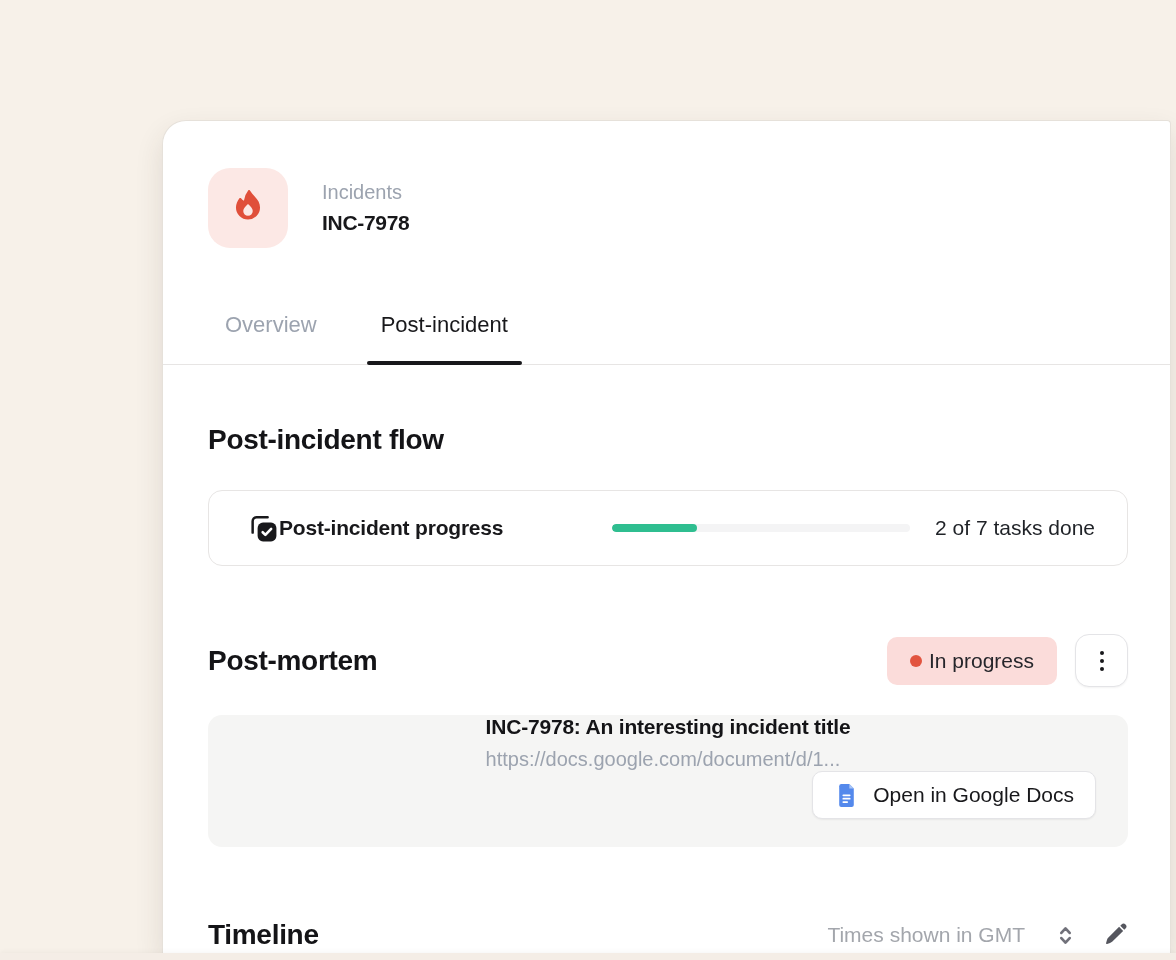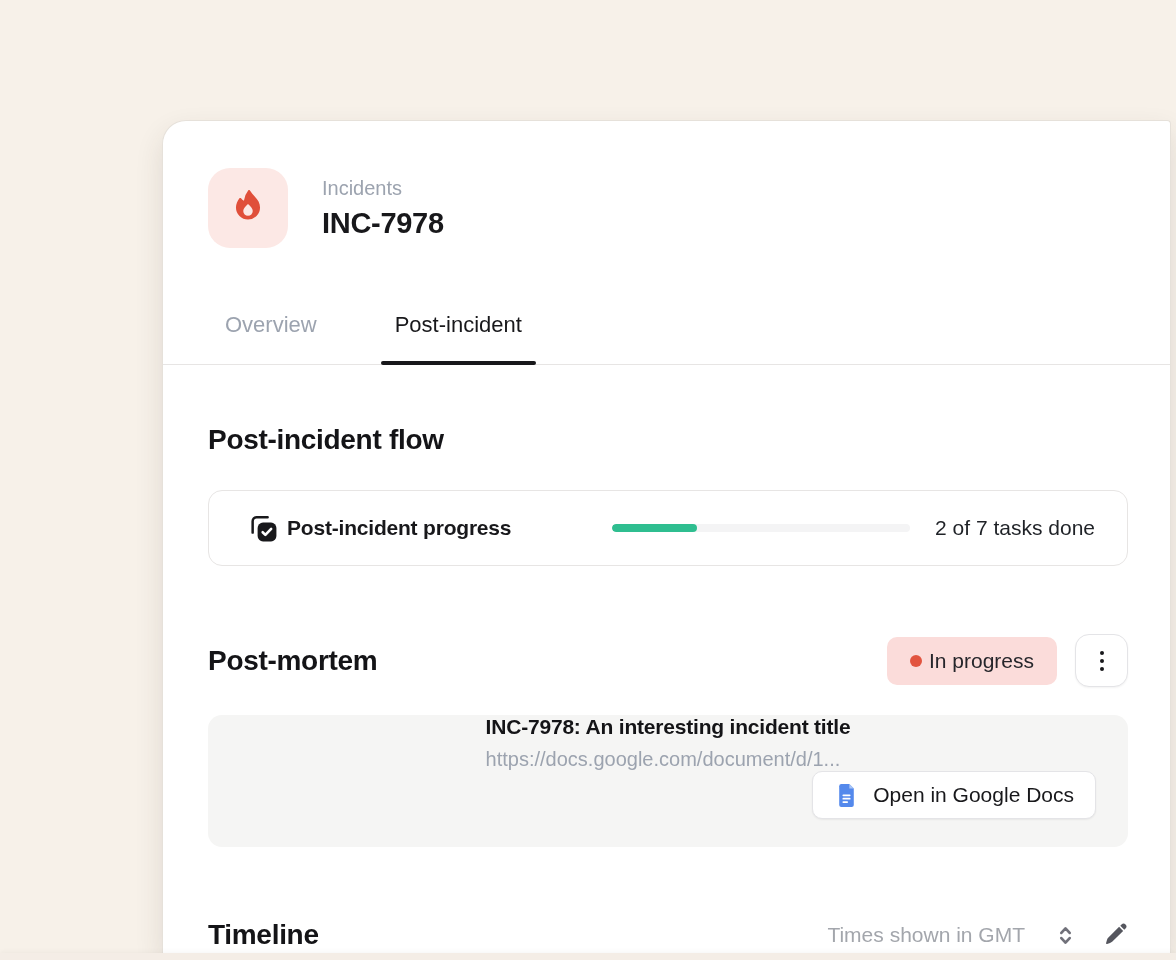--- a/index.html
+++ b/index.html
@@ -22,27 +22,27 @@
     padding:47px 42px 0 45px;
   }
   
   .incident-header { display:flex; align-items:center; gap:34px; }
   .flame-tile {
     width:80px; height:80px; border-radius:22px;
     background:#FCE8E5; display:flex; align-items:center; justify-content:center;
     flex:none;
   }
   .incident-meta .crumb { font-size:20px; color:#9CA3AF; margin-bottom:7px; }
-  .incident-meta .iid { font-size:29px; font-weight:700; letter-spacing:-.3px; color:#18181B; }
+  .incident-meta .iid { font-size:21px; font-weight:700; letter-spacing:-.3px; color:#18181B; }
 
   
   .tabs-row {
     margin:64px -42px 0 -45px;
     padding:0 42px 0 48px;
-    display:flex; gap:50px;
+    display:flex; gap:36px;
     border-bottom:1px solid #E7E5E4;
   }
   .tab {
     font-size:22px; padding:0 14px 26px; color:#9CA3AF;
     position:relative; cursor:pointer; white-space:nowrap;
   }
   .tab.active { color:#18181B; font-weight:500; }
   .tab.active::after {
     content:""; position:absolute; left:0; right:0; bottom:-1px;
     height:4px; background:#18181B; border-radius:2px;
@@ -52,21 +52,21 @@
 
   
   .flow-section { margin-top:59px; }
   .progress-card {
     margin-top:34px; height:76px;
     border:1px solid #E7E5E4; border-radius:14px;
     display:flex; align-items:center;
     padding:0 32px 0 39px;
     background:#fff;
   }
-  .progress-card .plabel { font-size:21px; font-weight:700; margin-left:8px; letter-spacing:-.2px; white-space:nowrap; }
+  .progress-card .plabel { font-size:21px; font-weight:700; margin-left:0; letter-spacing:-.2px; white-space:nowrap; }
   .progress-track {
     width:298px; height:8px; border-radius:99px; background:#F4F4F5;
     margin-left:auto; overflow:hidden; flex:none;
   }
   .progress-fill { height:100%; border-radius:99px; background:#2FBE90; width:0; }
   .ptext { font-size:21px; color:#1F2227; margin-left:25px; white-space:nowrap; }
 
   
   .pm-header { margin-top:68px; display:flex; align-items:center; }
   .status-badge {

